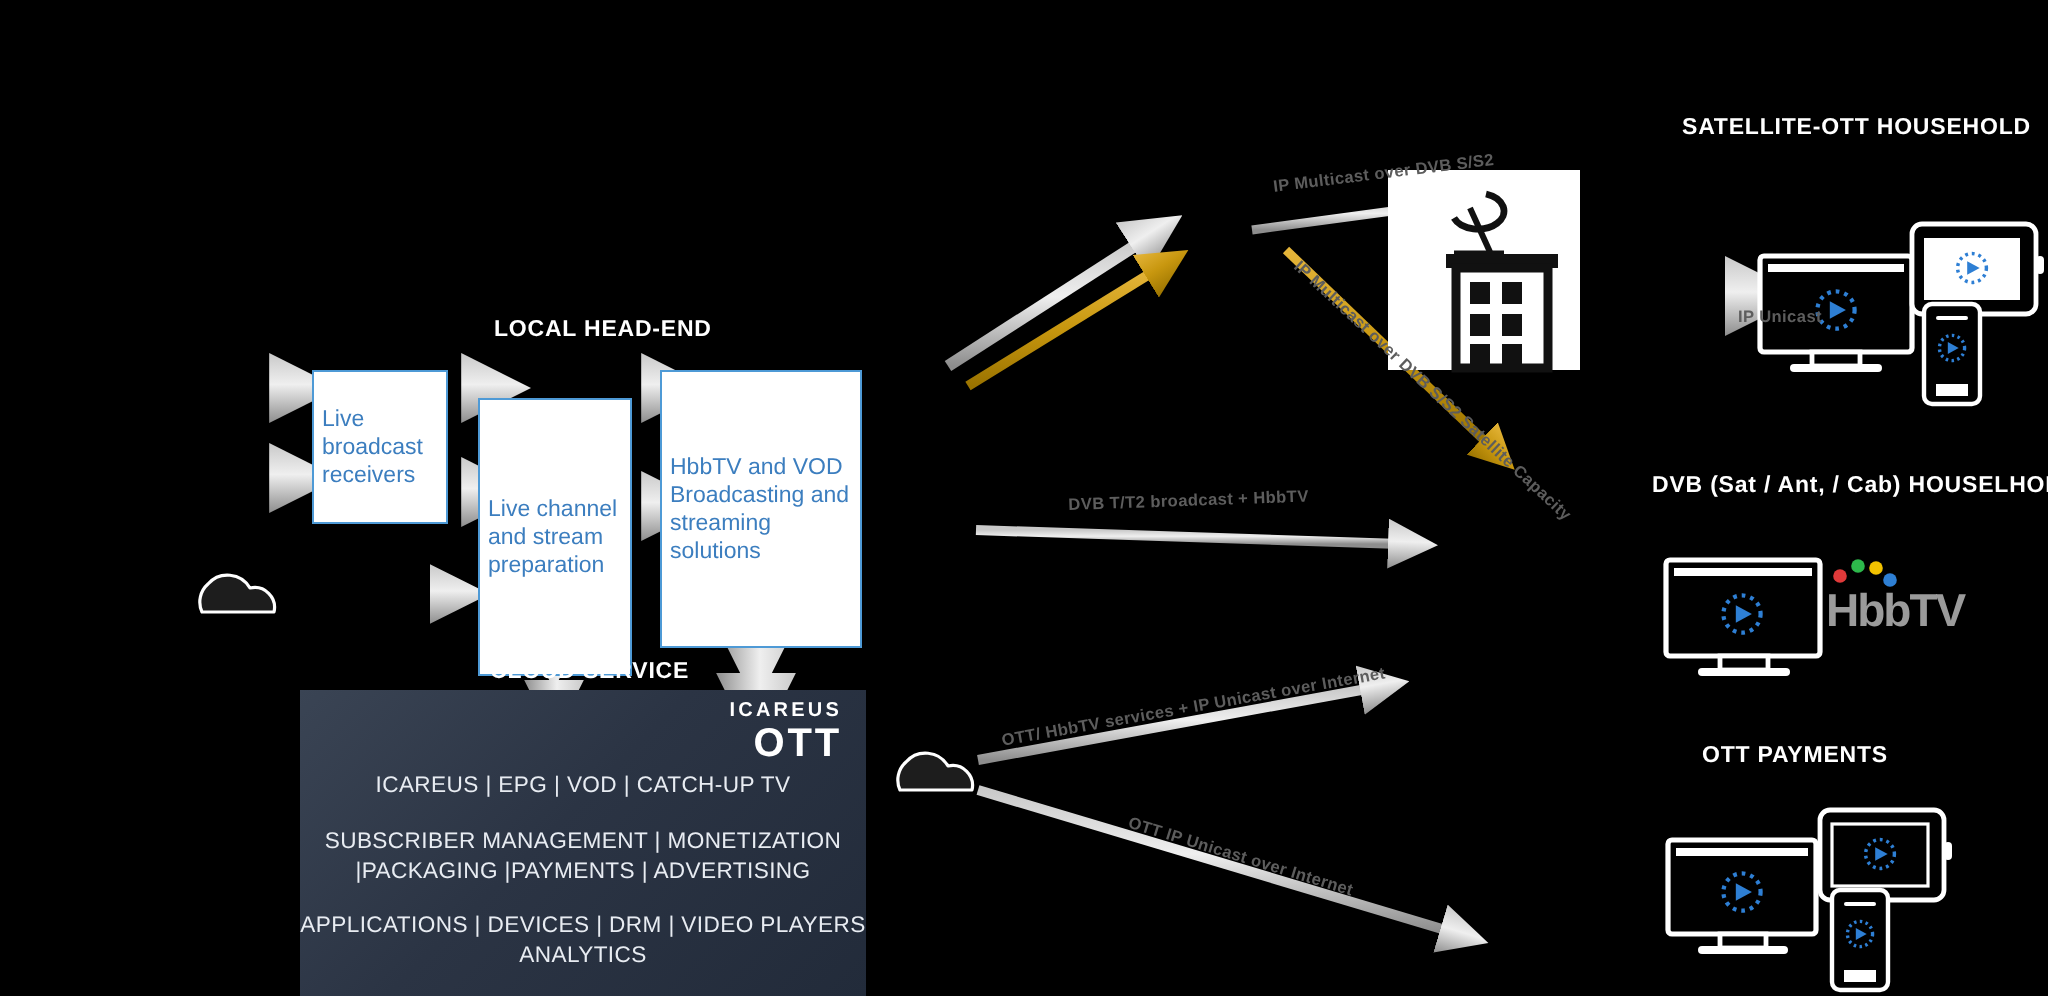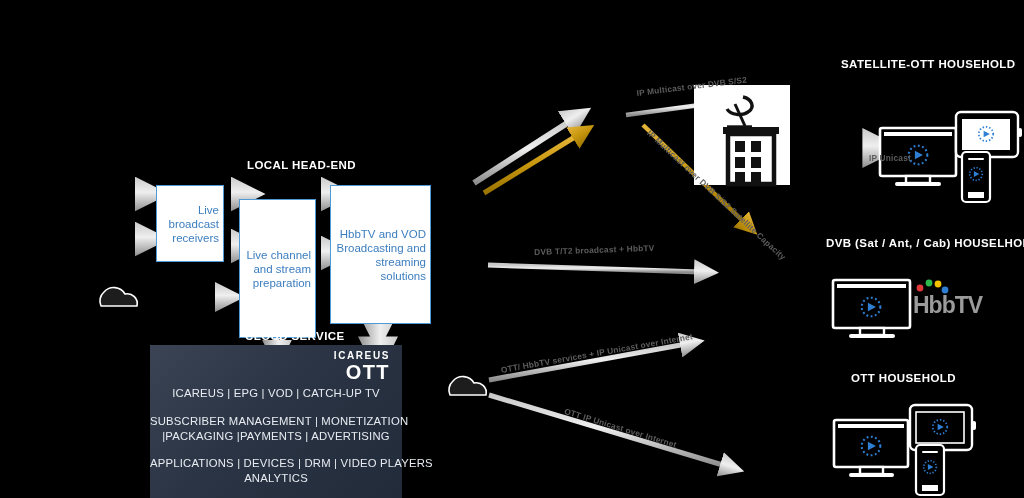--- a/index.html
+++ b/index.html
@@ -8,28 +8,28 @@
 
   
   .sec-title{
     position:absolute;color:#ffffff;font-weight:bold;font-size:11.5px;
     letter-spacing:.4px;white-space:nowrap;
   }
 
   
   .hebox{
     position:absolute;background:#ffffff;border:1.4px solid #4E9AD6;
-    color:#3C7EBF;font-size:11.5px;line-height:14px;text-align:right;
+    color:#3C7EBF;font-size:11.5px;line-height:14px;text-align:left;
     display:flex;align-items:center;justify-content:center;
   }
   .hebox span{display:block;padding:0 4px;}
 
   
   #ott-panel{
-    position:absolute;left:150px;top:345px;width:252px;height:153px;
+    position:absolute;left:150px;top:345px;width:283px;height:153px;
     background:linear-gradient(135deg,#3a4454 0%,#2b3444 45%,#222b3a 100%);
     color:#e8ecf2;
   }
   .ott-line{
     position:absolute;width:100%;text-align:center;font-size:11.3px;
     letter-spacing:.2px;white-space:nowrap;
   }
   #logo-wrap{position:absolute;right:12px;top:6px;text-align:right;line-height:1;}
   #logo-icareus{font-size:10px;font-weight:bold;letter-spacing:1.6px;color:#fff;}
   #logo-ott{font-size:20px;font-weight:bold;letter-spacing:1.4px;color:#fff;margin-top:1px;}
@@ -276,19 +276,19 @@
   <div class="arrow-label dark" style="left:500px;top:365px;transform:rotate(-10deg);">OTT/ HbbTV services + IP Unicast over Internet</div>
 
   <div class="arrow-label dark" style="left:566px;top:406px;transform:rotate(17deg);">OTT IP Unicast over Internet</div>
 
   <div class="arrow-label dark" style="left:837px;top:153px;padding-left:32px;">IP Unicast</div>
 
   <div class="sec-title" style="left:841px;top:58px;">SATELLITE-OTT HOUSEHOLD</div>
 
   <div class="sec-title" style="left:826px;top:237px;">DVB (Sat / Ant, / Cab) HOUSELHOLD</div>
 
-  <div class="sec-title" style="left:851px;top:372px;">OTT HOUSEHOLD</div>
+  <div class="sec-title" style="left:851px;top:372px;">OTT PAYMENTS</div>
 
   <div id="hbbtv">
     <div class="word">HbbTV</div>
   </div>
 
 </div>
 
 </body></html>

